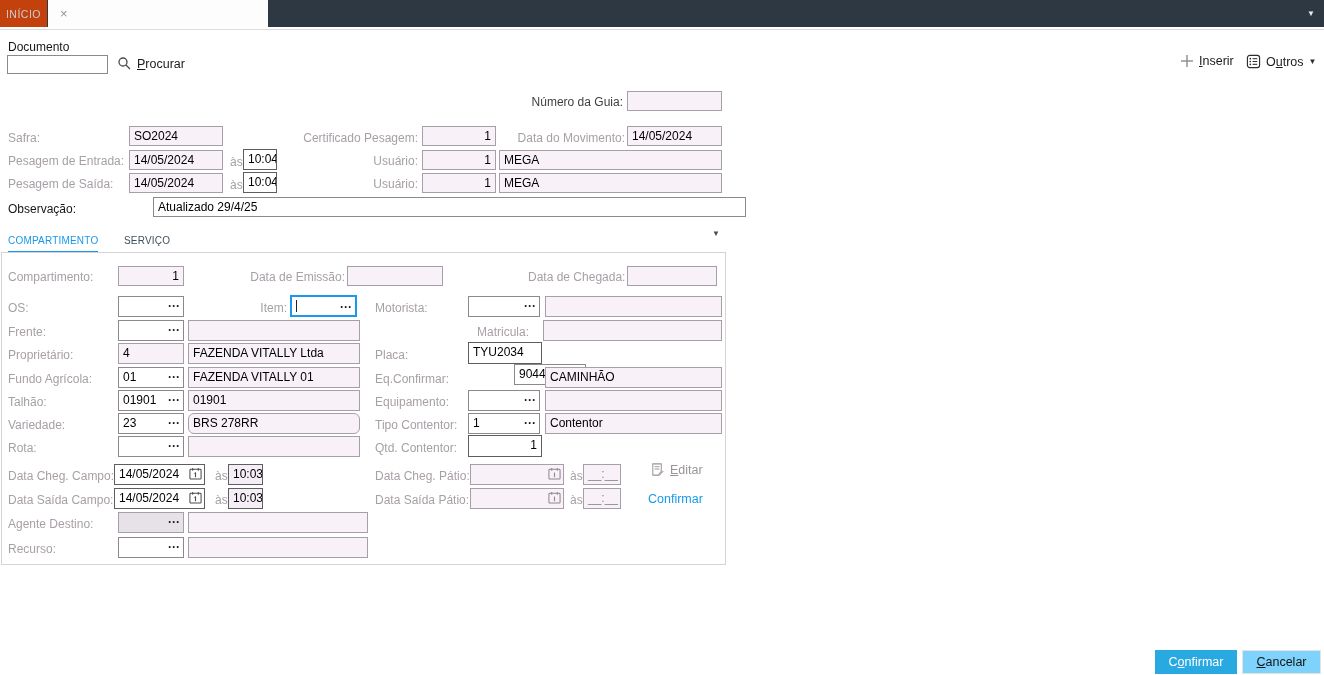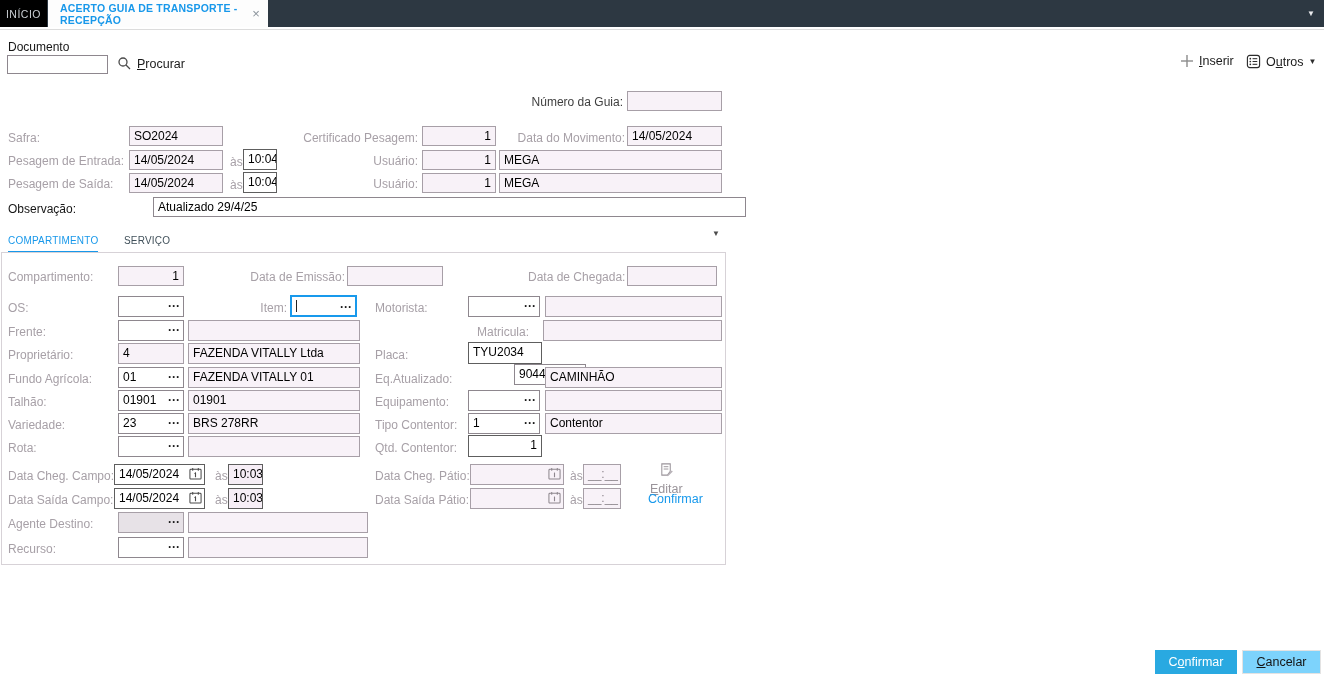--- a/index.html
+++ b/index.html
@@ -5,21 +5,21 @@
   html,body{margin:0;padding:0;}
   body{
     width:1324px;height:675px;position:relative;overflow:hidden;
     background:#ffffff;
     font-family:"Liberation Sans","DejaVu Sans",sans-serif;
     -webkit-font-smoothing:antialiased;
   }
   .abs{position:absolute;box-sizing:border-box;}
   
   .tabbar{left:0;top:0;width:1324px;height:27px;background:#2d3842;}
-  .tab-home{left:0;top:0;width:47px;height:27px;background:#000000;color:#c9ced3;
+  .tab-home{left:0;top:0;width:47px;height:27px;background:#c2410c;color:#c9ced3;
     font-size:10.5px;letter-spacing:.5px;display:flex;align-items:center;justify-content:center;}
   .tab-active{left:48px;top:0;width:220px;height:27px;background:#fdfdfd;color:#1898ea;
     font-size:10.5px;font-weight:700;letter-spacing:.2px;display:flex;align-items:center;
     padding:0 8px 0 12px;gap:8px;}
   .tab-close{color:#8a939b;font-size:13px;font-weight:400;cursor:default;}
   .bar-arrow{color:#e9eaec;font-size:8px;top:9px;left:1307px;}
   .sep1{left:0;top:29px;width:1324px;height:1px;background:#dcdcdc;}
 
   
   .lbl{position:absolute;font-size:12px;color:#a7a0a7;white-space:nowrap;box-sizing:border-box;}
@@ -59,21 +59,20 @@
   svg{display:block;}
 </style>
 </head>
 <body>
 
 <div class="abs tabbar">
   <div class="abs tab-home">
     <span>INÍCIO</span>
   </div>
   <div class="abs tab-active">
-    <span>ACERTO GUIA DE TRANSPORTE - RECEPÇÃO</span>
     <span class="tab-close">×</span>
   </div>
   <span class="abs bar-arrow">▼</span>
 </div>
 <div class="abs sep1"></div>
 
 <span class="lbl dark" style="left:8px;top:40px;">Documento</span>
 <div class="fld white" style="left:7px;top:55px;width:101px;height:19px;"><span></span></div>
 
 <div class="tbtn" style="left:117px;top:56px;">
@@ -170,34 +169,34 @@
 
 <span class="lbl" style="left:8px;top:348px;">Proprietário:</span>
 <div class="fld" style="left:118px;top:343px;width:66px;height:21px;"><span>4</span></div>
 <div class="fld" style="left:188px;top:343px;width:172px;height:21px;"><span>FAZENDA VITALLY Ltda</span></div>
 <span class="lbl" style="left:375px;top:348px;">Placa:</span>
 <div class="fld white hard" style="left:468px;top:342px;width:74px;height:22px;"><span>TYU2034</span></div>
 
 <span class="lbl" style="left:8px;top:372px;">Fundo Agrícola:</span>
 <div class="fld white" style="left:118px;top:367px;width:66px;height:21px;"><span>01</span><span class="dots">···</span></div>
 <div class="fld" style="left:188px;top:367px;width:172px;height:21px;"><span>FAZENDA VITALLY 01</span></div>
-<span class="lbl" style="left:375px;top:372px;">Eq.Atualizado:</span>
+<span class="lbl" style="left:375px;top:372px;">Eq.Confirmar:</span>
 <div class="fld white" style="left:468px;top:364px;width:72px;height:21px;margin-left:46px;"><span>9044</span><span class="dots">···</span></div>
 <div class="fld" style="left:545px;top:367px;width:177px;height:21px;"><span>CAMINHÃO</span></div>
 
 <span class="lbl" style="left:8px;top:395px;">Talhão:</span>
 <div class="fld white" style="left:118px;top:390px;width:66px;height:21px;"><span>01901</span><span class="dots">···</span></div>
 <div class="fld" style="left:188px;top:390px;width:172px;height:21px;"><span>01901</span></div>
 <span class="lbl" style="left:375px;top:395px;">Equipamento:</span>
 <div class="fld white" style="left:468px;top:390px;width:72px;height:21px;"><span></span><span class="dots">···</span></div>
 <div class="fld" style="left:545px;top:390px;width:177px;height:21px;"><span></span></div>
 
 <span class="lbl" style="left:8px;top:418px;">Variedade:</span>
 <div class="fld white" style="left:118px;top:413px;width:66px;height:21px;"><span>23</span><span class="dots">···</span></div>
-<div class="fld" style="left:188px;top:413px;width:172px;height:21px;"><span>BRS 278RR</span></div>
+<div class="fld" style="left:188px;top:413px;width:172px;height:21px;border-radius:6px;"><span>BRS 278RR</span></div>
 <span class="lbl" style="left:375px;top:418px;">Tipo Contentor:</span>
 <div class="fld white" style="left:468px;top:413px;width:72px;height:21px;"><span>1</span><span class="dots">···</span></div>
 <div class="fld" style="left:545px;top:413px;width:177px;height:21px;"><span>Contentor</span></div>
 
 <span class="lbl" style="left:8px;top:441px;">Rota:</span>
 <div class="fld white" style="left:118px;top:436px;width:66px;height:21px;"><span></span><span class="dots">···</span></div>
 <div class="fld" style="left:188px;top:436px;width:172px;height:21px;"><span></span></div>
 <span class="lbl" style="left:375px;top:441px;">Qtd. Contentor:</span>
 <div class="fld white hard r" style="left:468px;top:435px;width:74px;height:22px;"><span>1</span></div>
 
@@ -223,21 +222,21 @@
         <rect x="1" y="2.5" width="12" height="10.5" rx="1" fill="none" stroke="#8d868d" stroke-width="1.1"></rect>
         <line x1="4" y1="1" x2="4" y2="4" stroke="#8d868d" stroke-width="1.1"></line>
         <line x1="10" y1="1" x2="10" y2="4" stroke="#8d868d" stroke-width="1.1"></line>
         <line x1="7" y1="6" x2="7" y2="11" stroke="#8d868d" stroke-width="1.2"></line>
       </svg>
     </span>
 </div>
 <span class="lbl" style="left:570px;top:469px;">às</span>
 <div class="fld placeholder-time" style="left:583px;top:464px;width:38px;height:21px;text-align:center;"><span>__:__</span></div>
 
-<div class="link-gray" style="left:650px;top:462px;flex-direction:column;">
+<div class="link-gray" style="left:650px;top:462px;">
   <span>
     <svg width="15" height="15" viewBox="0 0 16 16">
         <path d="M3 2 h9 v8 l-3 4 h-6 z" fill="none" stroke="#9a949a" stroke-width="1.1"></path>
         <line x1="5" y1="5" x2="10" y2="5" stroke="#9a949a" stroke-width="1"></line>
         <line x1="5" y1="7.5" x2="10" y2="7.5" stroke="#9a949a" stroke-width="1"></line>
         <path d="M9 13.5 l4.5-4.5 1.2 1.2 -4.5 4.5 -1.6.4 z" fill="#b8b2b8" stroke="none"></path>
       </svg>
   </span>
   <span><span class="mn">E</span><span>ditar</span></span>
 </div>

